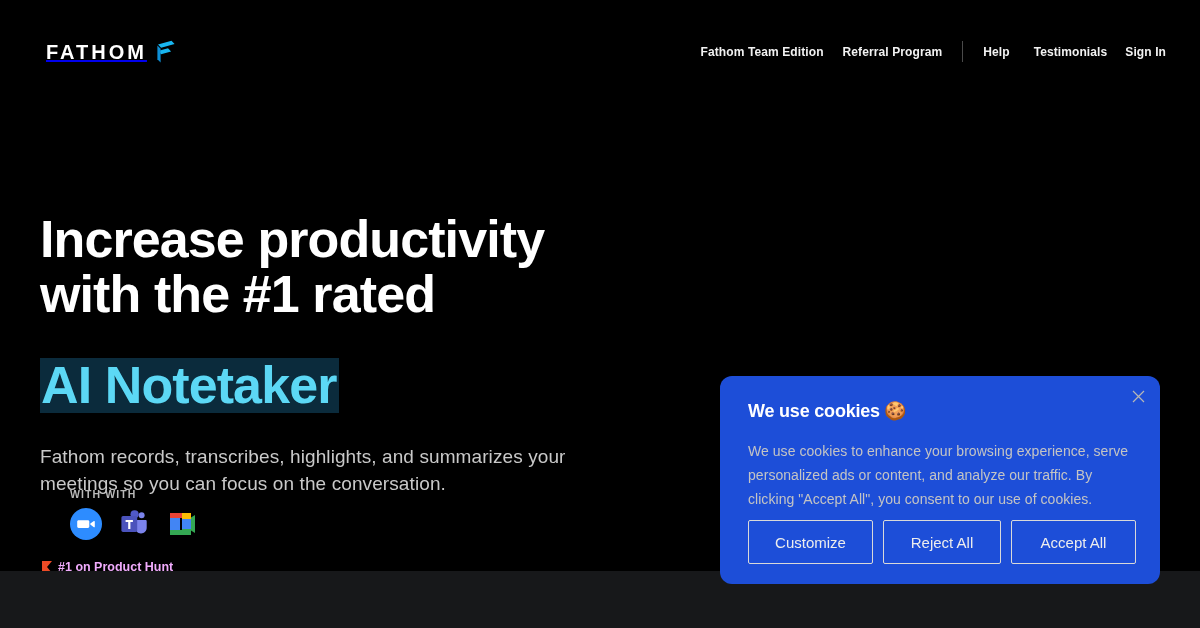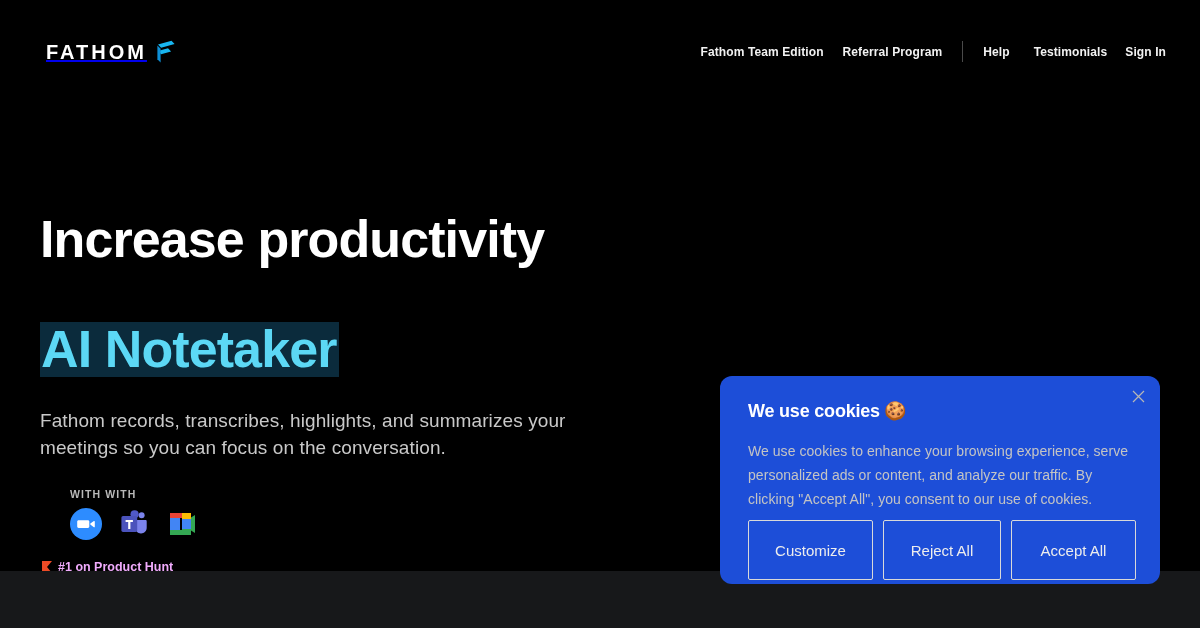--- a/index.html
+++ b/index.html
@@ -38,21 +38,21 @@
   .nav-div { width:1px; height:21px; background:#4a4a4a; margin:0 20px; }
 
   
   .hero { position:absolute; left:40px; top:212px; width:600px; }
   h1.headline {
     font-size:52px; font-weight:800; line-height:55px;
     color:#ffffff; letter-spacing:-0.9px;
   }
   .hl-mark {
     color:#5CD8F5; background:#0B2B3C;
-    padding:1px 2px 2px 1px; display:inline-block; line-height:52px;
+    padding:1px 2px 2px 1px; display:inline-block; line-height:52px;margin-top:36px;
   }
   p.subhead {
     margin-top:30px; width:540px;
     color:#c9c9c9; font-size:19px; line-height:27px; letter-spacing:.1px;
   }
 
   .cta-row { position:absolute; left:40px; top:489px; display:flex; align-items:flex-start; }
   .cta-btn {
     width:340px; height:50px; background:#FCC43E; border:none; border-radius:6px;
     color:#111111; font-size:19px; font-weight:800; letter-spacing:-.2px;
@@ -97,21 +97,21 @@
   }
   .cookie-body {
     position:absolute; left:28px; top:63px; width:388px;
     color:#c4c4c4; font-size:14px; line-height:24px; letter-spacing:.05px;
   }
   .cookie-btns {
     position:absolute; left:28px; top:144px;
     display:flex; gap:10px;
   }
   .ck-btn {
-    height:60px; background:transparent; border:1px solid #d9d9d9;
+    height:44px; background:transparent; border:1px solid #d9d9d9;
     color:#ededed; font-size:15px; font-family:"Liberation Sans", sans-serif;
     border-radius:2px; cursor:pointer;
     display:flex; align-items:center; justify-content:center;
   }
   .ck-customize { width:125px; }
   .ck-reject    { width:118px; }
   .ck-accept    { width:125px; }
 </style>
 </head>
 <body>
@@ -140,21 +140,21 @@
       <span class="sp2"></span>
       <a href="#">Testimonials</a>
       <span class="sp3"></span>
       <a href="#">Sign In</a>
     </div>
   </div>
 
   <div class="hero">
     <h1 class="headline">
       <span>Increase productivity</span><br>
-      <br>
+      <span>with the #1 rated</span><br>
       <span class="hl-mark">AI Notetaker</span>
     </h1>
     <p class="subhead">Fathom records, transcribes, highlights, and summarizes your meetings so you can focus on the conversation.</p>
   </div>
 
   <div class="cta-row">
 
     <div class="works">
       <div class="works-label">WITH WITH</div>
       <div class="works-icons">

